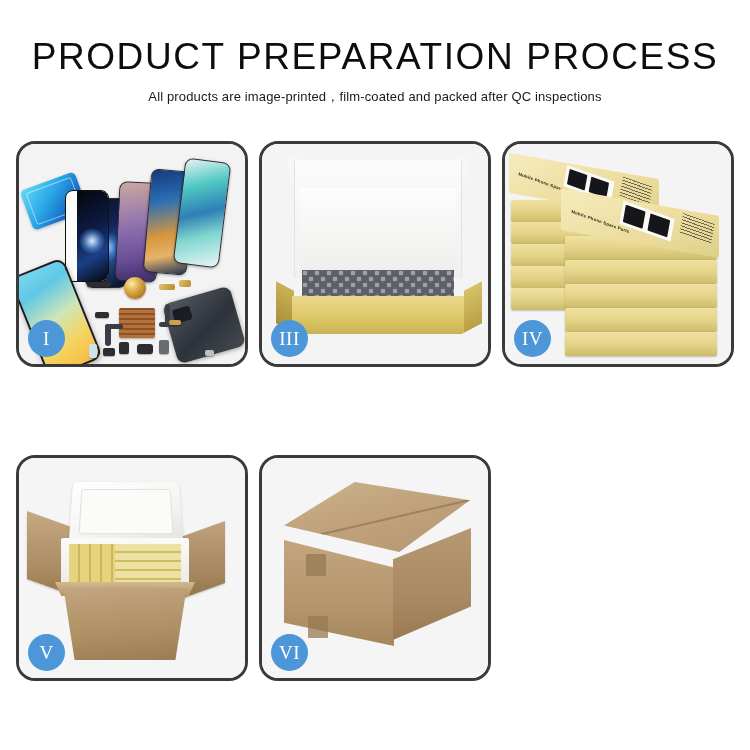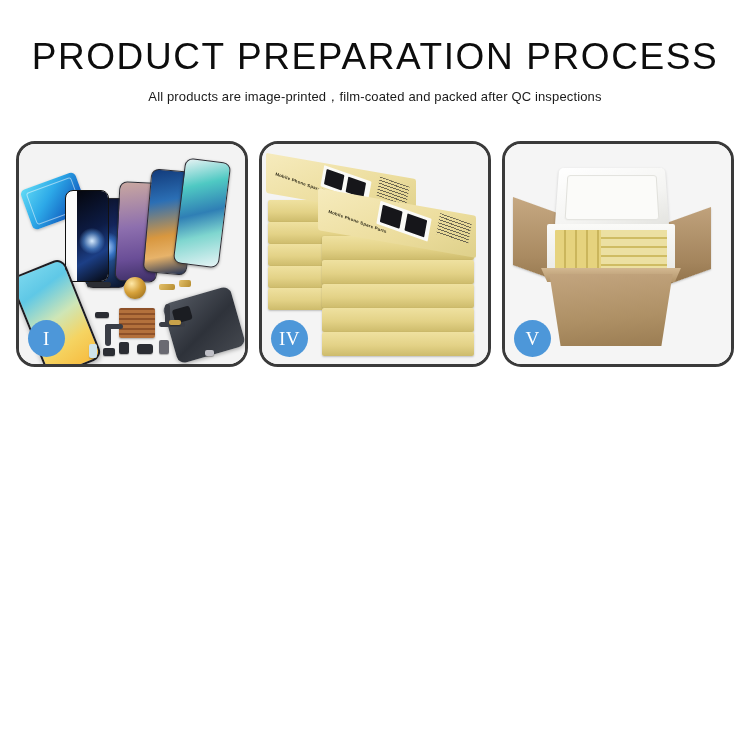--- a/index.html
+++ b/index.html
@@ -314,20 +314,33 @@
         <div class="part" style="left:140px;top:196px;width:10px;height:14px;background:#6a6a72;"></div>
         <div class="part" style="left:70px;top:200px;width:8px;height:14px;background:#cfe3ea;"></div>
         <div class="part" style="left:84px;top:204px;width:12px;height:8px;"></div>
         <div class="part" style="left:150px;top:176px;width:12px;height:5px;background:#c9a24a;"></div>
         <div class="part" style="left:186px;top:206px;width:9px;height:6px;background:#bfbfc6;"></div>
       </div>
       <div class="badge">I</div>
     </div>
 
 
+    <div class="panel">
+      <div class="scene p3-bg">
+        <div class="obox-lidL"></div>
+        <div class="obox-lidR"></div>
+        <div class="obox-back"></div>
+        <div class="foam-inner"></div>
+        <div class="obox-bubble"></div>
+        <div class="obox-sideL"></div>
+        <div class="obox-side"></div>
+        <div class="obox-front"></div>
+      </div>
+      <div class="badge">III</div>
+    </div>
 
     <div class="panel">
       <div class="scene p4-bg">
         <div class="stack">
 
           <div class="sbox" style="left:2px;top:40px;width:116px;height:22px;"></div>
           <div class="sbox" style="left:2px;top:62px;width:116px;height:22px;"></div>
           <div class="sbox" style="left:2px;top:84px;width:116px;height:22px;"></div>
           <div class="sbox" style="left:2px;top:106px;width:116px;height:22px;"></div>
           <div class="sbox" style="left:2px;top:128px;width:116px;height:22px;"></div>
@@ -367,15 +380,27 @@
         <div class="foam-lid"></div>
         <div class="foam-body"></div>
         <div class="yellow-fill"></div>
         <div class="yellow-fill2"></div>
         <div class="carton-lip"></div>
         <div class="carton-front"></div>
       </div>
       <div class="badge">V</div>
     </div>
 
+    <div class="panel">
+      <div class="scene p6-bg">
+        <div class="bx-top">
+          <div class="bx-seam"></div>
+        </div>
+        <div class="bx-left"></div>
+        <div class="bx-right"></div>
+        <div class="bx-tape" style="left:44px;top:96px;"></div>
+        <div class="bx-tape" style="left:46px;top:158px;"></div>
+      </div>
+      <div class="badge">VI</div>
+    </div>
 
   </div>
 </div>
 
 </body></html>

